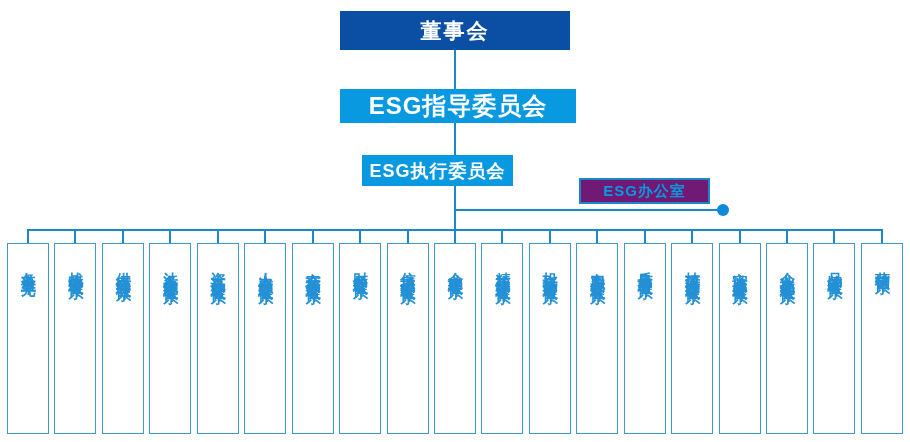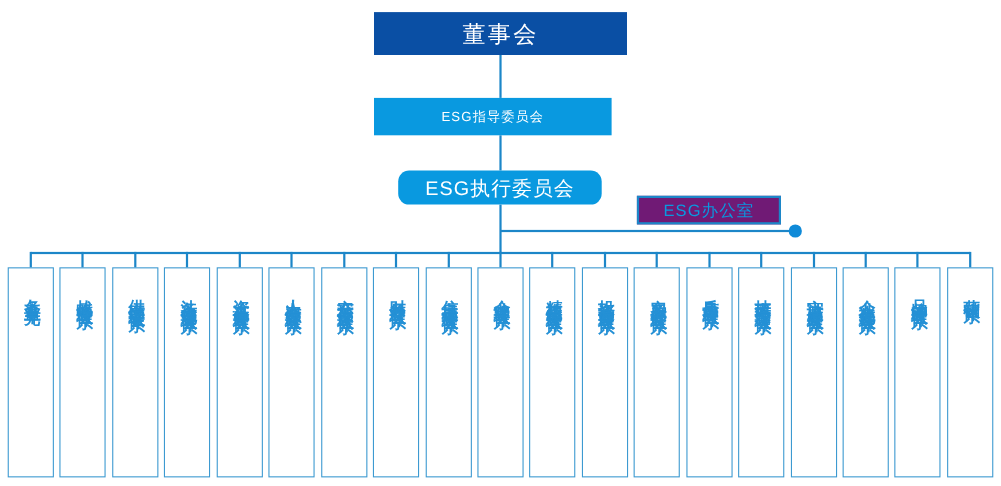--- a/index.html
+++ b/index.html
@@ -6,25 +6,25 @@
   html,body { background:#ffffff; }
   body { font-family:"Liberation Sans","DejaVu Sans",sans-serif; }
 
   .stage {
     position:relative; width:910px; height:442px;
     background:#ffffff; overflow:hidden;
   }
 
   .node {
     position:absolute; display:flex; align-items:center; justify-content:center;
-    font-weight:normal; text-align:center; white-space:nowrap;
+    font-weight:bold; text-align:center; white-space:nowrap;
   }
   .board    { left:340px; top:11px;  width:230px; height:39px; background:#0a4fa4; color:#ffffff; font-size:21px; letter-spacing:2px; }
-  .steering { left:340px; top:89px;  width:216px; height:34px; background:#0999e0; color:#ffffff; font-size:12px; letter-spacing:1px; }
-  .exec     { left:362px; top:155px; width:185px; height:31px; background:#0999e0; color:#ffffff; font-size:18px; letter-spacing:1px;border-radius:10px; }
+  .steering { left:340px; top:89px;  width:236px; height:34px; background:#0999e0; color:#ffffff; font-size:24px; letter-spacing:1px; }
+  .exec     { left:362px; top:155px; width:151px; height:31px; background:#0999e0; color:#ffffff; font-size:18px; letter-spacing:1px; }
   .office   { left:579px; top:178px; width:131px; height:26px; background:#701a75; border:2px solid #1c86c8; color:#0999e0; font-size:15px; letter-spacing:1px; }
 
   .line { position:absolute; background:#1c86c8; }
   .v1     { left:454px; top:50px;  width:2px;   height:39px; }
   .v2     { left:454px; top:123px; width:2px;   height:32px; }
   .v3     { left:454px; top:186px; width:2px;   height:44px; }
   .branch { left:455px; top:209px; width:268px; height:2px;  }
   .bus    { left:28px;  top:229px; width:854px; height:2px;  }
 
   .dot {

